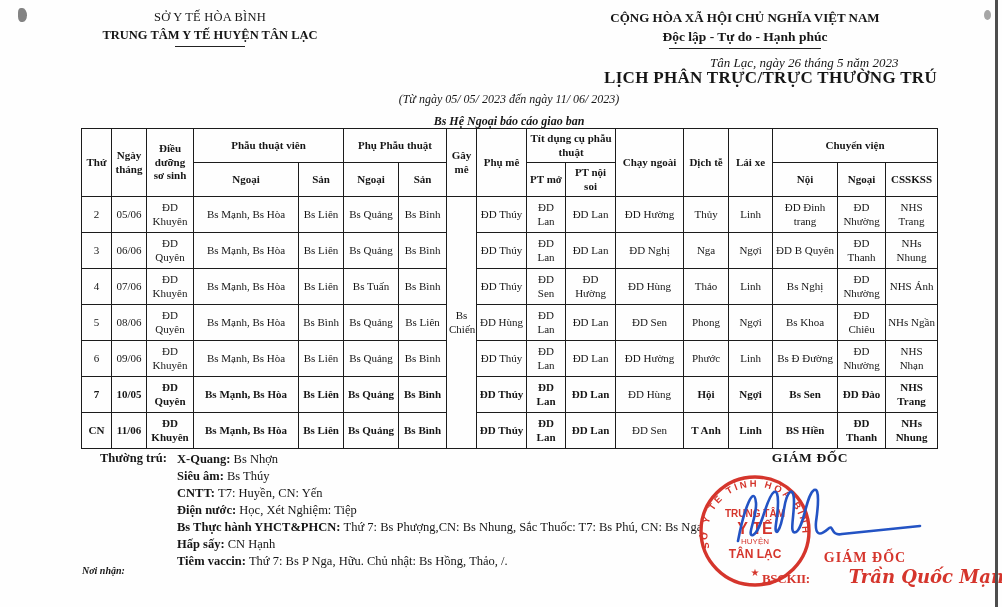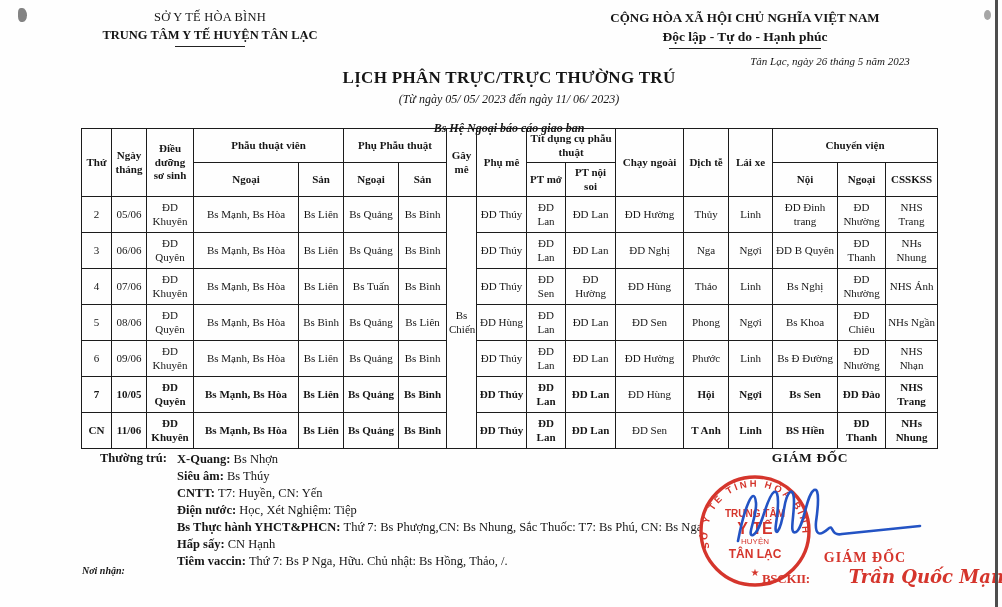--- a/index.html
+++ b/index.html
@@ -10,27 +10,27 @@
   }
   
   .hdr-left{position:absolute;left:60px;top:10px;width:300px;text-align:center;}
   .hdr-left .l1{font-size:12.5px;letter-spacing:.2px;}
   .hdr-left .l2{font-size:12.5px;font-weight:bold;margin-top:3px;}
   .hdr-left .rule{width:70px;height:0;border-bottom:1.2px solid #222;margin:3px auto 0;}
   .hdr-right{position:absolute;left:560px;top:10px;width:370px;text-align:center;}
   .hdr-right .l1{font-size:13px;font-weight:bold;}
   .hdr-right .l2{font-size:13.5px;font-weight:bold;margin-top:3px;}
   .hdr-right .rule{width:152px;height:0;border-bottom:1.2px solid #222;margin:3px auto 0;}
-  .dateline{position:absolute;left:710px;top:55px;width:240px;text-align:center;
-    font-size:11px;font-style:italic;}
+  .dateline{position:absolute;left:710px;top:55px;width:240px;text-align:left;
+    font-size:13px;font-style:italic;}
   
   .title-wrap{position:absolute;left:81px;top:68px;width:856px;text-align:center;}
-  .title-main{font-size:17px;font-weight:bold;letter-spacing:.3px;}
+  .title-main{font-size:17px;font-weight:bold;letter-spacing:.3px;text-align:right;}
   .title-range{font-size:12px;font-style:italic;margin-top:4px;}
-  .title-note{font-size:12px;font-style:italic;font-weight:bold;margin-top:14px;}
+  .title-note{font-size:12px;font-style:italic;font-weight:bold;margin-top:7px;}
   
   table.sched{position:absolute;left:81px;top:128px;width:856px;border-collapse:collapse;
     table-layout:fixed;border:1.5px solid #1c1c1c;}
   table.sched th,table.sched td{
     border:1px solid #1c1c1c;text-align:center;vertical-align:middle;
     padding:1px 2px;font-size:11px;line-height:1.25;overflow:hidden;
   }
   table.sched th{font-weight:bold;}
   table.sched thead tr{height:34px;}
   table.sched tbody tr{height:36px;}

